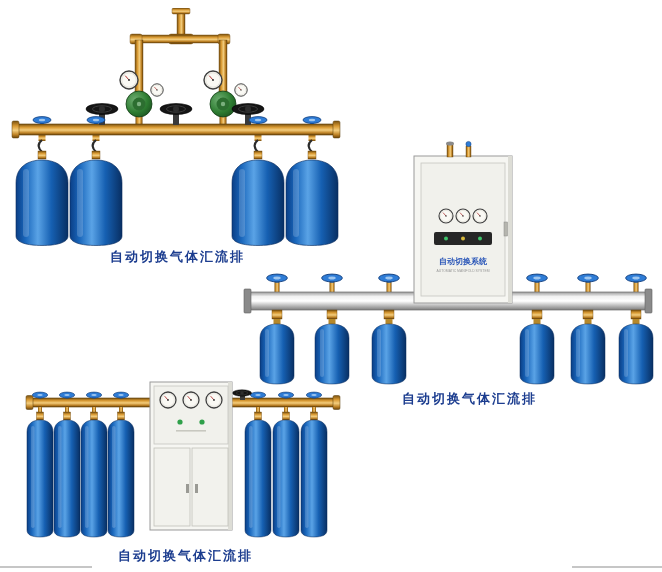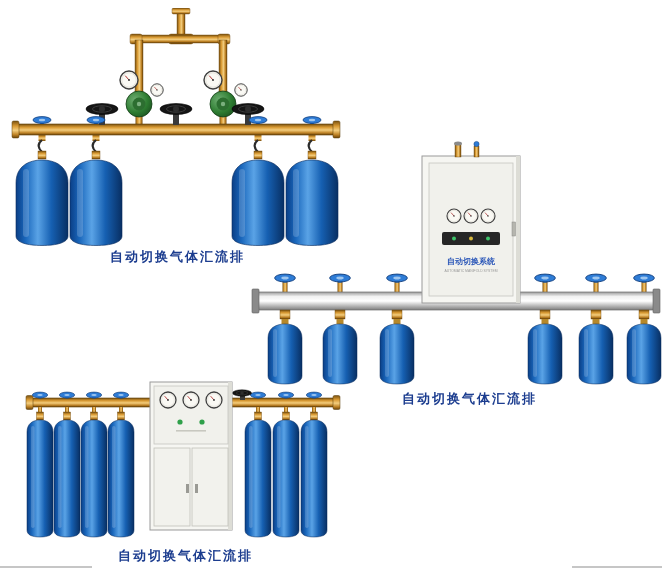--- a/index.html
+++ b/index.html
@@ -161,21 +161,21 @@
         <rect x="300.5" y="127" width="7" height="6" fill="url(#brassV)"></rect>
         <path d="M304,132 C299,136 300,140 304,144" stroke="#2b2b2b" stroke-width="2.2" fill="none"></path>
         <rect x="300" y="143" width="8" height="8" fill="url(#brassV)" stroke="#6b4409" stroke-width="0.4"></rect>
         <use href="#bigCyl" transform="translate(304,152)"></use>
       </g>
     </g>
   </svg>
 </div>
 <div class="caption" style="left:110px;top:248px">自动切换气体汇流排</div>
 
-<div class="fig" style="left:250px;top:140px">
+<div class="fig" style="left:242px;top:140px">
   <svg width="412" height="248" viewBox="0 0 412 248">
 
     <g>
       <rect x="32.5" y="140" width="5" height="34" fill="url(#brassH)"></rect>
       <rect x="87.5" y="140" width="5" height="34" fill="url(#brassH)"></rect>
       <rect x="144.5" y="140" width="5" height="34" fill="url(#brassH)"></rect>
       <rect x="292.5" y="140" width="5" height="34" fill="url(#brassH)"></rect>
       <rect x="343.5" y="140" width="5" height="34" fill="url(#brassH)"></rect>
       <rect x="391.5" y="140" width="5" height="34" fill="url(#brassH)"></rect>
     </g>

